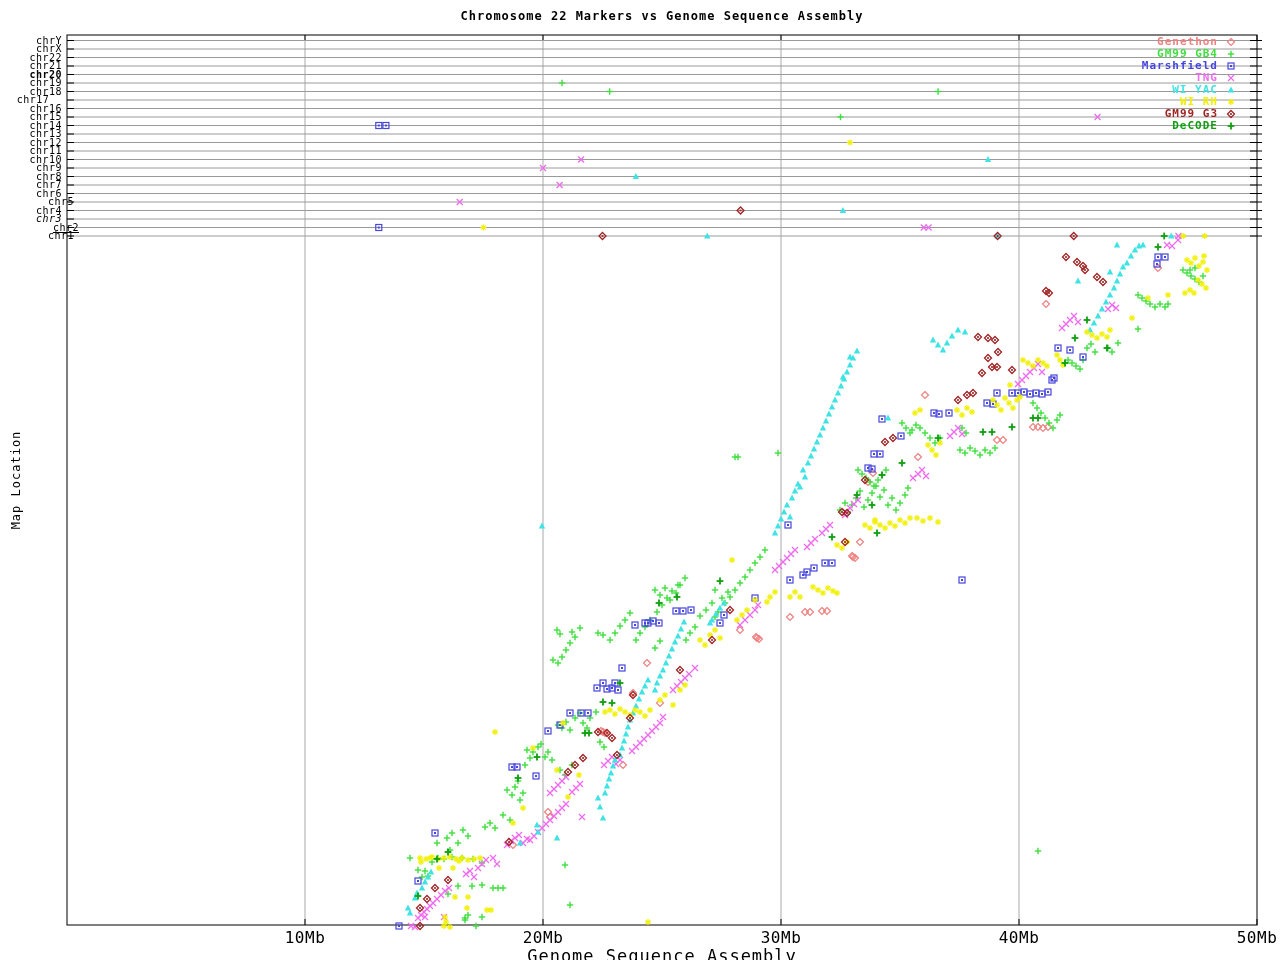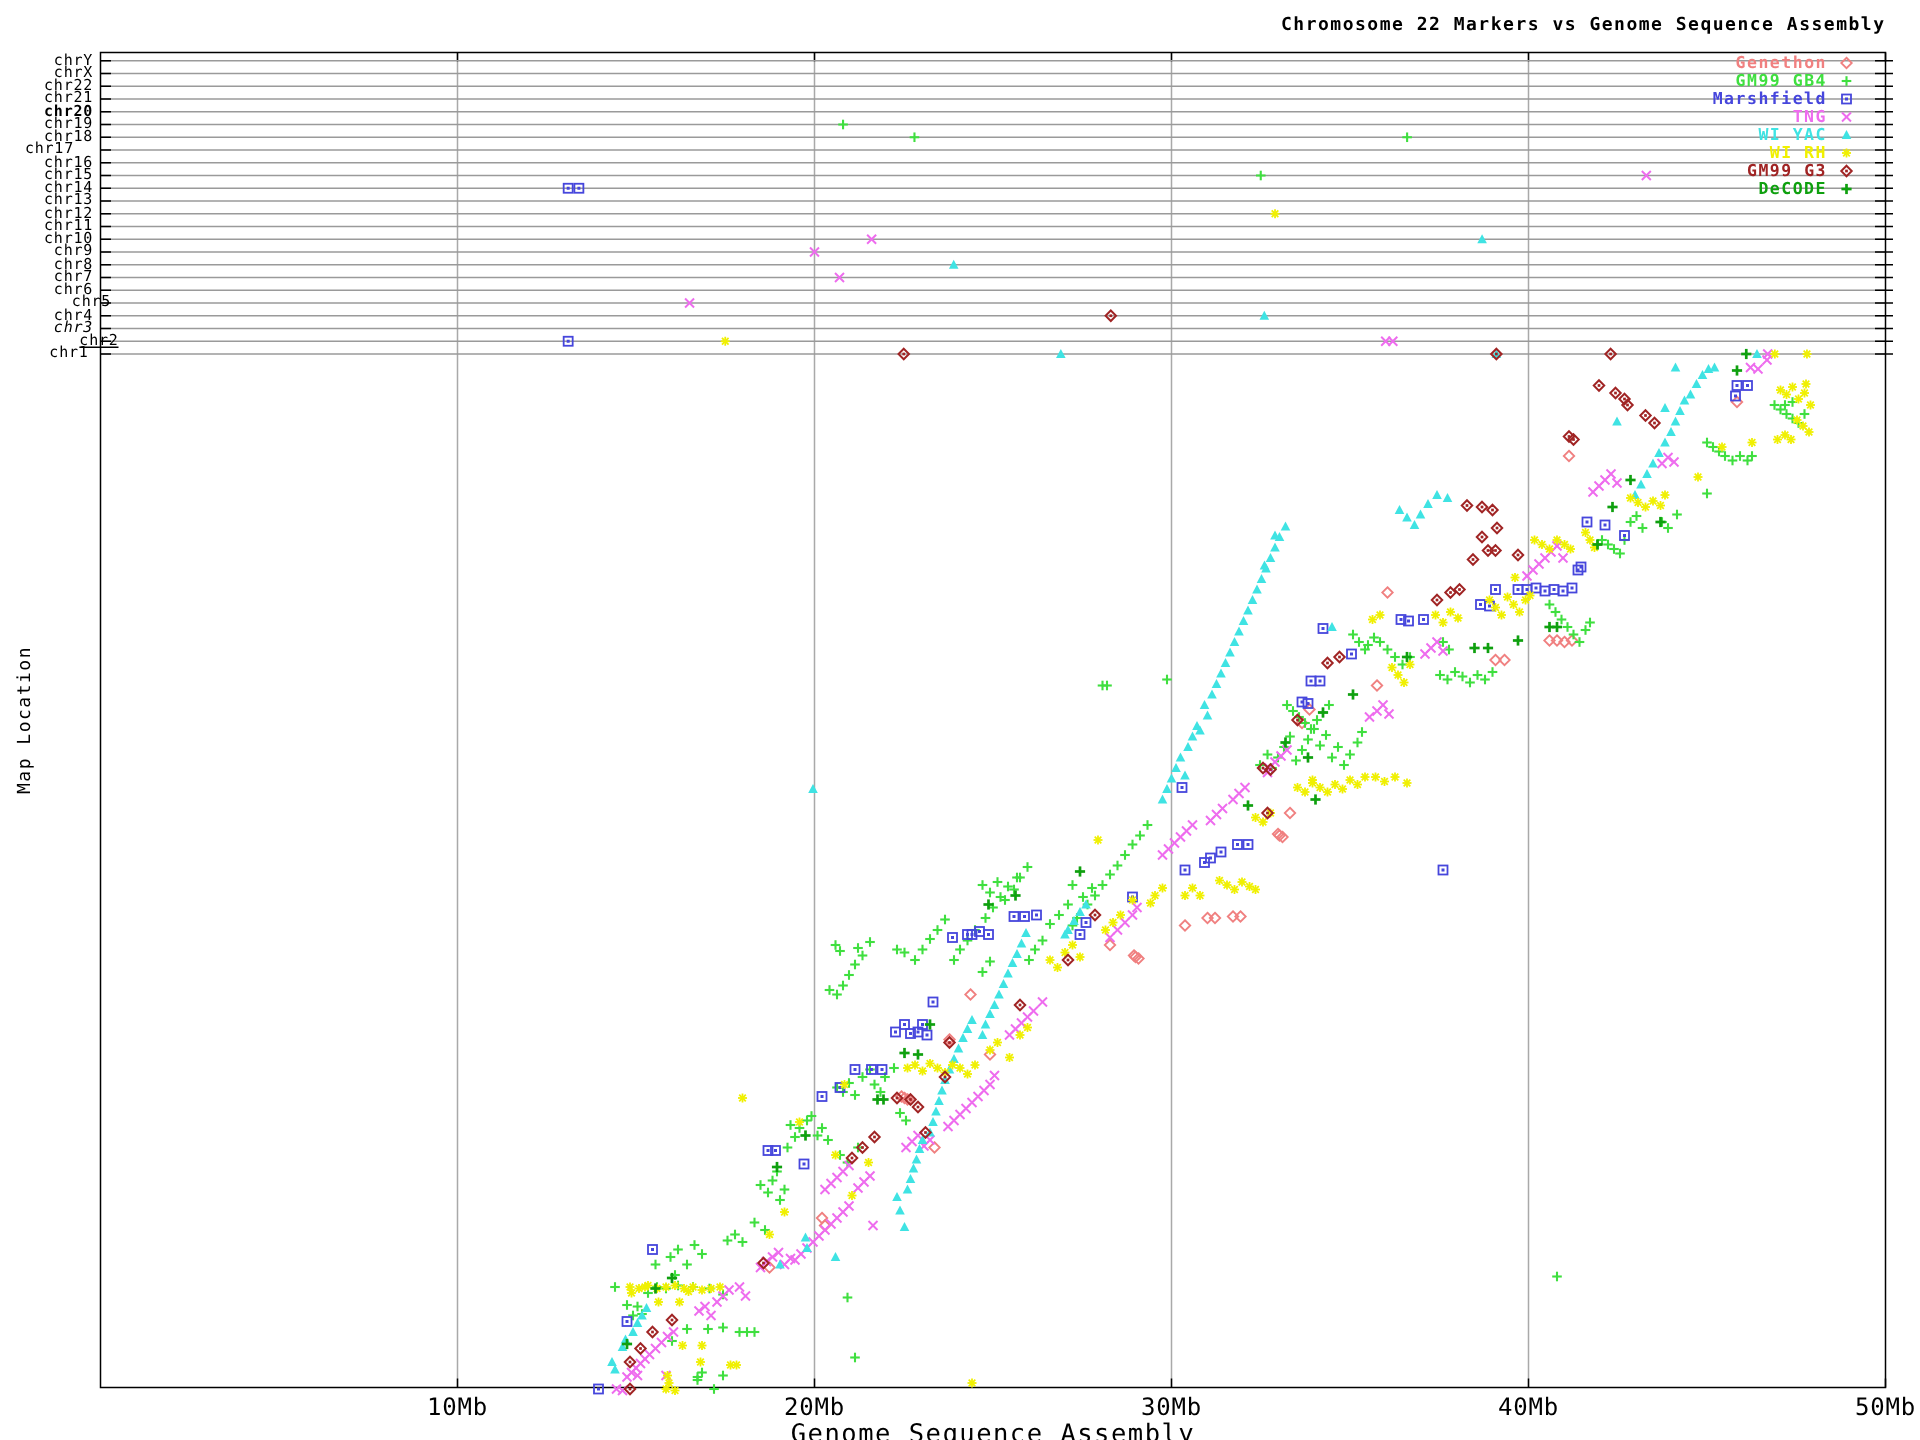--- a/index.html
+++ b/index.html
@@ -1,18 +1,18 @@
 <!DOCTYPE html>
 <html><head>
 <meta charset="utf-8">
 <style>
   html,body{margin:0;padding:0;background:#fff;}
   #stage{position:relative;width:1280px;height:960px;background:#fff;overflow:hidden;
          font-family:"DejaVu Sans Mono","Liberation Mono",monospace;color:#000;}
-  .title{position:absolute;top:9px;left:67px;width:1190px;text-align:right;
+  .title{position:absolute;top:9px;left:67px;width:1190px;text-align:center;
          font-size:12px;font-weight:bold;letter-spacing:1px;}
   .xlabel{position:absolute;top:946px;left:67px;width:1190px;text-align:center;
           font-size:17px;letter-spacing:1px;}
   .ylabel{position:absolute;left:-39px;top:473px;width:110px;text-align:center;
           font-size:12px;letter-spacing:1px;transform:rotate(-90deg);}
   .chromlabel{position:absolute;font-size:10px;letter-spacing:0.5px;text-align:right;
               width:58px;line-height:10px;}
   .ticklabel{position:absolute;font-size:16px;letter-spacing:0.5px;text-align:center;
              width:48px;top:931px;line-height:14px;}
   .legendlabel{position:absolute;font-size:11px;font-weight:bold;letter-spacing:1px;
@@ -1863,21 +1863,21 @@
       <div class="chromlabel" style="left: 4px; top: 146px;">chr11</div>
       <div class="chromlabel" style="left: 4px; top: 154.5px;">chr10</div>
       <div class="chromlabel" style="left: 4px; top: 163px;">chr9</div>
       <div class="chromlabel" style="left: 4px; top: 171.5px;">chr8</div>
       <div class="chromlabel" style="left: 4px; top: 180px;">chr7</div>
       <div class="chromlabel" style="left: 4px; top: 188.5px;">chr6</div>
       <div class="chromlabel" style="left: 16px; top: 197px;">chr5</div>
       <div class="chromlabel" style="left: 4px; top: 205.5px;">chr4</div>
       <div class="chromlabel" style="left: 4px; top: 214px; font-style: italic;">chr3</div>
       <div class="chromlabel" style="left: 21px; top: 222.5px; text-decoration: underline;">chr2</div>
-      <div class="chromlabel" style="left: 1px; top: 231px;">chr1</div>
+      <div class="chromlabel" style="left: 16px; top: 231px;">chr1</div>
       <div class="legendlabel" style="left: 1058px; top: 36px; color: rgb(240, 128, 128);">Genethon</div>
       <div class="legendlabel" style="left: 1058px; top: 48px; color: rgb(63, 223, 63);">GM99 GB4</div>
       <div class="legendlabel" style="left: 1058px; top: 60px; color: rgb(70, 70, 220);">Marshfield</div>
       <div class="legendlabel" style="left: 1058px; top: 72px; color: rgb(238, 108, 238);">TNG</div>
       <div class="legendlabel" style="left: 1058px; top: 84px; color: rgb(63, 227, 227);">WI YAC</div>
       <div class="legendlabel" style="left: 1058px; top: 96px; color: rgb(240, 240, 0);">WI RH</div>
       <div class="legendlabel" style="left: 1058px; top: 108px; color: rgb(160, 36, 36);">GM99 G3</div>
       <div class="legendlabel" style="left: 1058px; top: 120px; color: rgb(15, 160, 15);">DeCODE</div>
     </div>
 </div>

